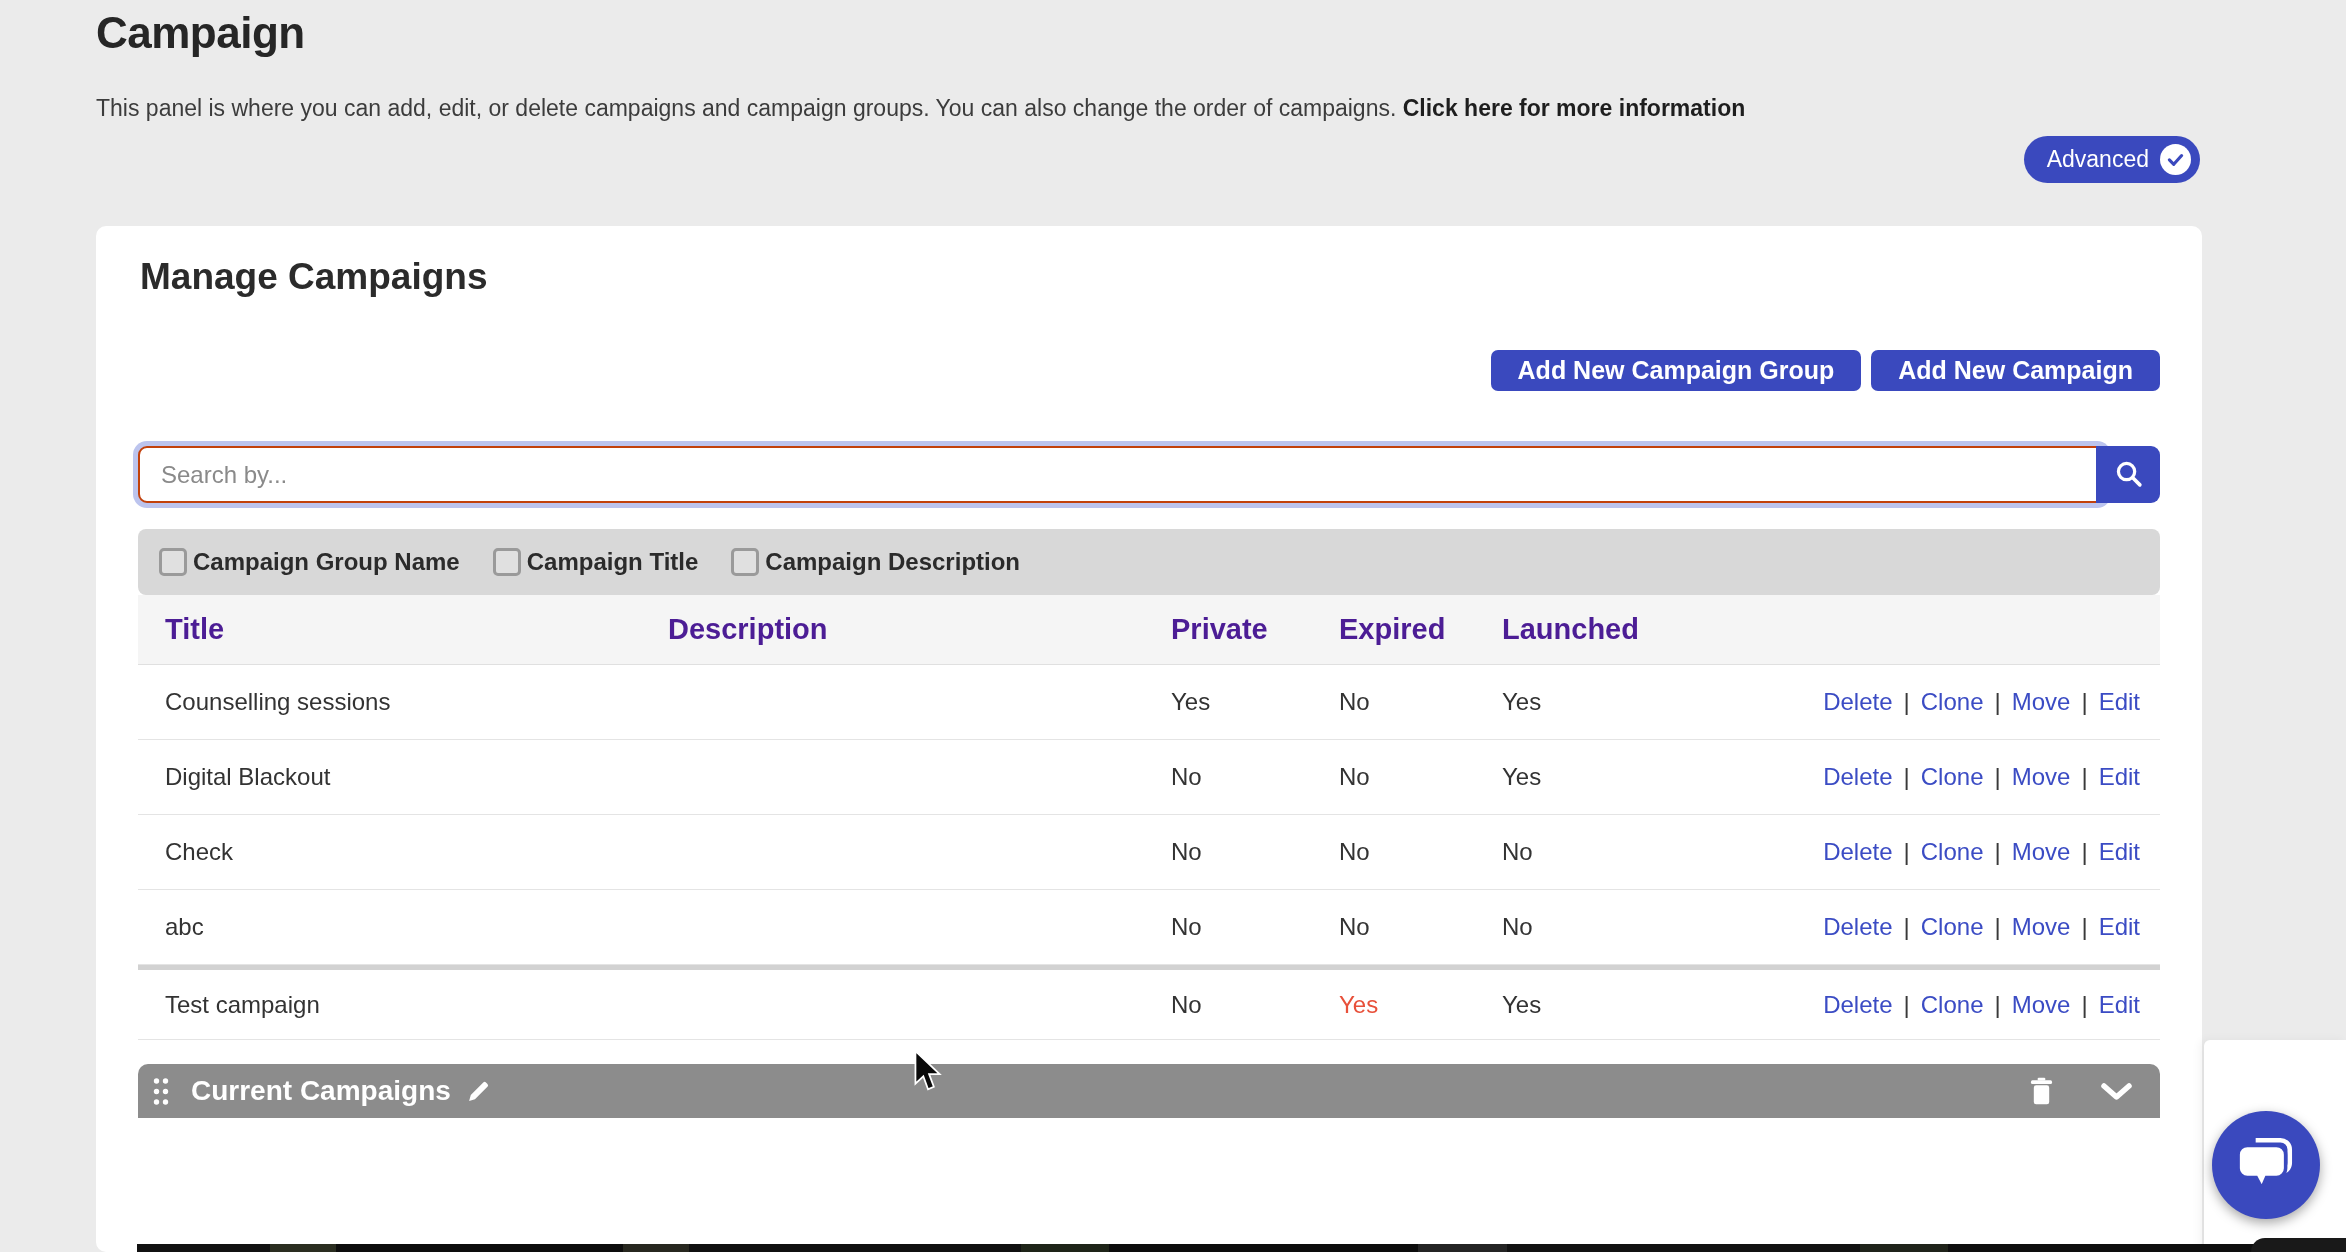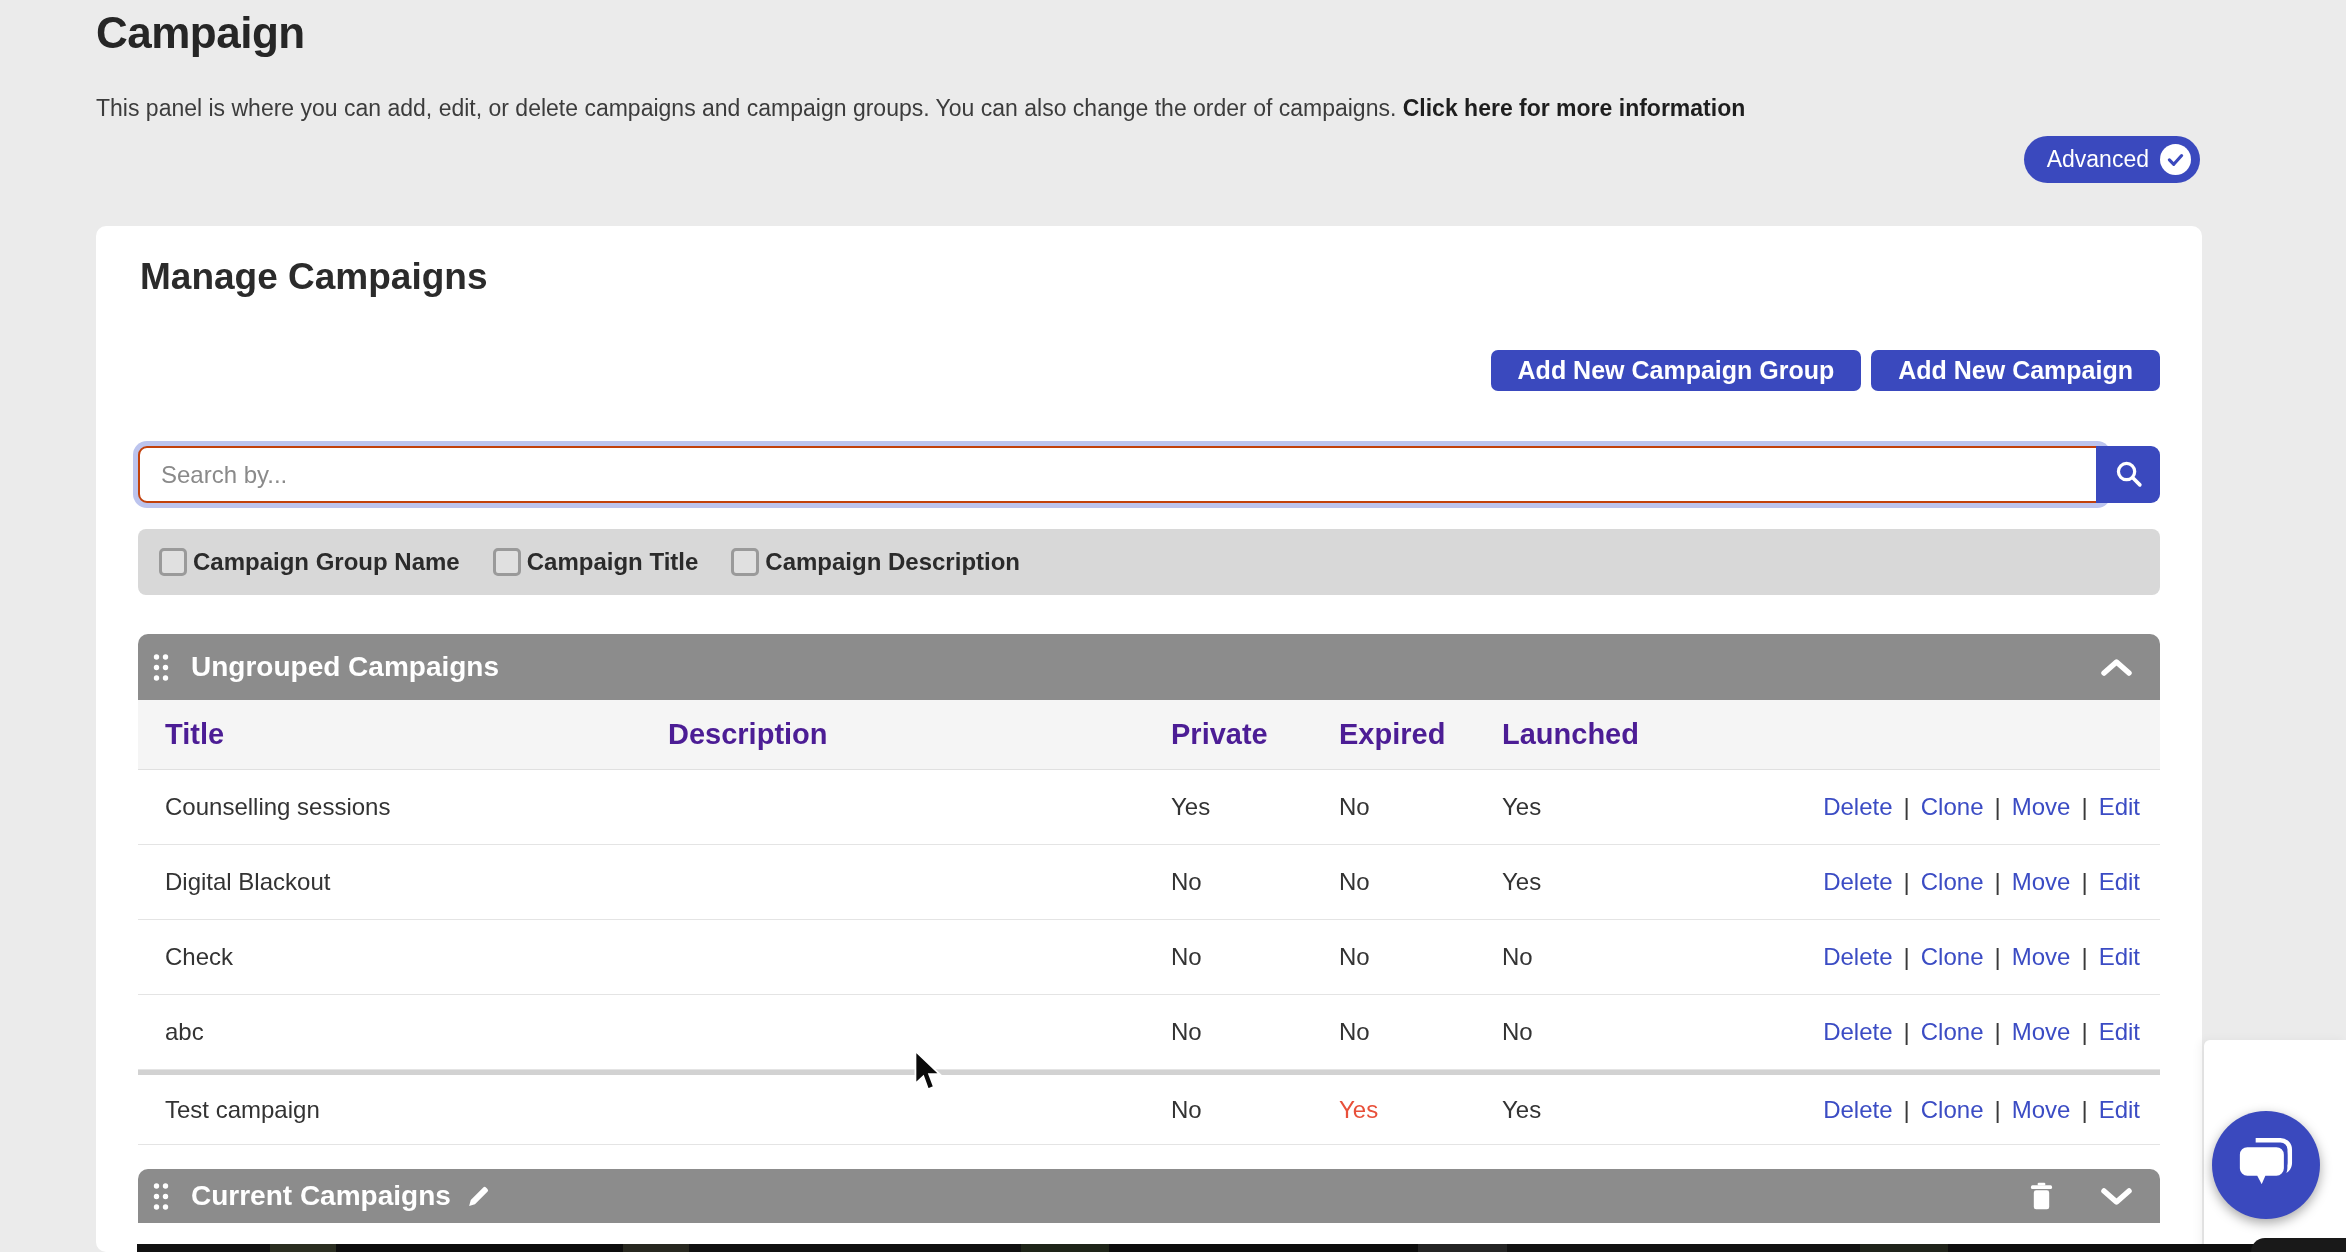--- a/index.html
+++ b/index.html
@@ -172,41 +172,20 @@
           <span class="cb"></span>
           <span class="cb-label">Campaign Title</span>
         </label>
         <label class="filter-item">
           <span class="cb"></span>
           <span class="cb-label">Campaign Description</span>
         </label>
       </div>
 
     <section>
-      <div class="group-bar">
-        <span class="bar-icon">
-          <svg width="18" height="31" viewBox="0 0 18 31">
-              <g fill="#fff">
-                <circle cx="4.5" cy="5" r="2.7"></circle>
-                <circle cx="13.5" cy="5" r="2.7"></circle>
-                <circle cx="4.5" cy="15.5" r="2.7"></circle>
-                <circle cx="13.5" cy="15.5" r="2.7"></circle>
-                <circle cx="4.5" cy="26" r="2.7"></circle>
-                <circle cx="13.5" cy="26" r="2.7"></circle>
-              </g>
-            </svg>
-        </span>
-        <span class="group-title">Ungrouped Campaigns</span>
-        <span class="flex-spacer"></span>
-        <span class="bar-icon">
-          <svg width="35" height="21" viewBox="0 0 35 21">
-              <path d="M5 16 L17.5 5 L30 16" fill="none" stroke="#fff" stroke-width="5.5" stroke-linecap="round" stroke-linejoin="round"></path>
-            </svg>
-        </span>
-      </div>
       <div class="grid-row thead">
           <div class="th">Title</div>
           <div class="th">Description</div>
           <div class="th">Private</div>
           <div class="th">Expired</div>
           <div class="th">Launched</div>
           <div class="th"></div>
         </div>
       <div>
           <div class="grid-row trow">

